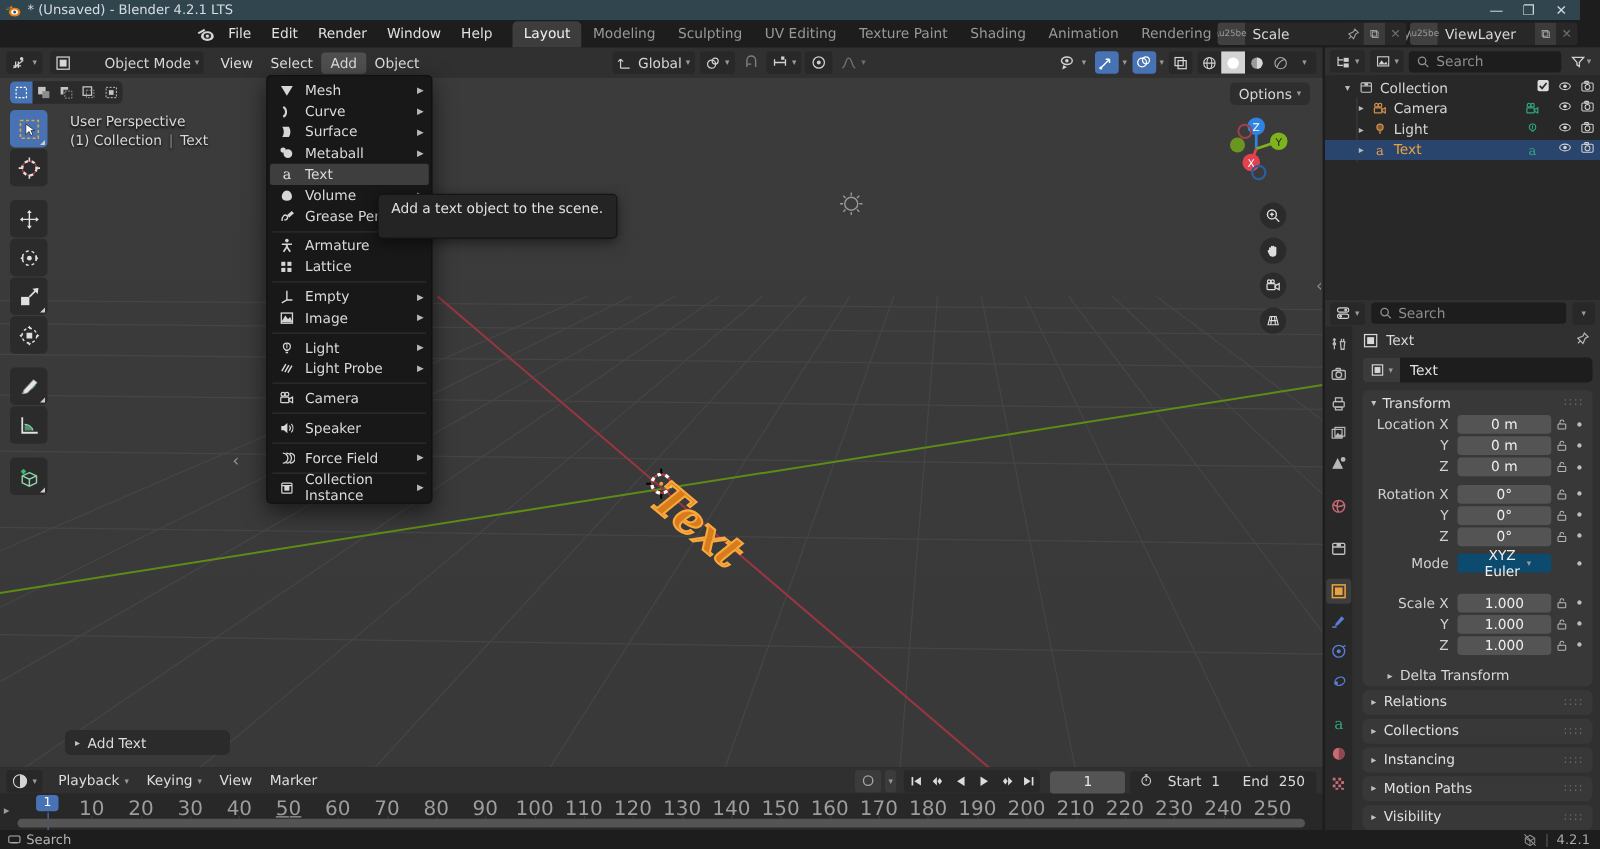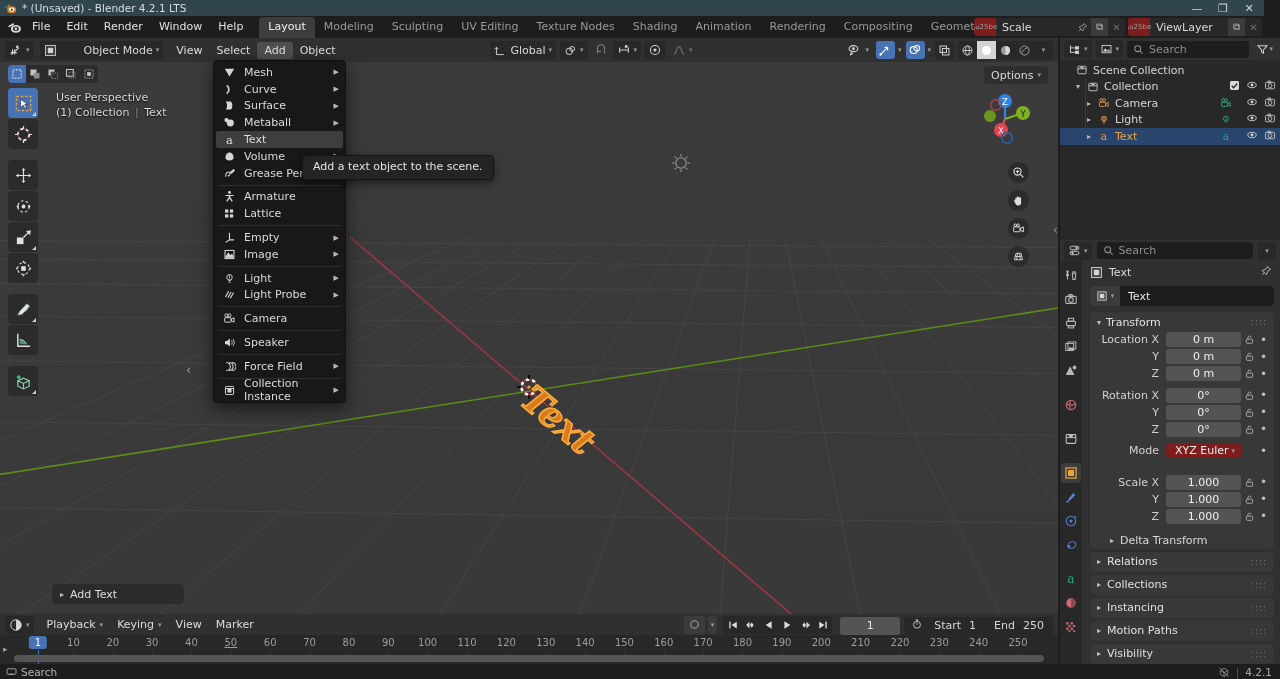--- a/index.html
+++ b/index.html
@@ -18,38 +18,38 @@
     height:16px; background:#31454f; display:flex; align-items:center;
     padding-left:4px; font-size:10.5px; color:#d6dde1; position:relative;
   }
   .titlebar .blogo { width:13px; height:13px; margin-right:5px; display:inline-block; }
   .titlebar .wbtns { position:absolute; right:2px; top:0; display:flex; height:16px; align-items:center; gap:0px;}
   .wbtn { width:26px; height:16px; display:flex; align-items:center; justify-content:center; font-size:11px; color:#cfd6da;}
 
   
   .topbar {
     height:22px; background:#1d1d1d; display:flex; align-items:center;
-    padding-left:4px; position:relative;
+    padding-left:4px; position:relative;justify-content:flex-end;
   }
   .topbar .icon-b { width:20px; height:18px; display:flex;align-items:center;justify-content:center; }
   .menu-item {
     padding:2px 8px; font-size:11px; color:#e1e1e1; border-radius:3px; line-height:14px;
   }
   .wstabs { display:flex; align-items:center; margin-left:8px; gap:0px; }
   .wstab {
     padding:3px 9px 4px 9px; font-size:11px; color:#999999; border-radius:4px 4px 0 0;
     line-height:14px;
   }
   .wstab.active { background:#3d3d3d; color:#f0f0f0; }
   .wstab.plus { color:#b0b0b0; padding:3px 6px; }
   .scene-block { position:absolute; right:2px; top:2px; display:flex; align-items:center; gap:3px; height:18px;}
   .db-field {
     display:flex; align-items:center; height:18px; background:#282828; border-radius:3px; overflow:hidden;
   }
-  .db-icon { width:22px; height:18px; display:flex;align-items:center;justify-content:center; background:#7f1d1d; }
+  .db-icon { width:22px; height:18px; display:flex;align-items:center;justify-content:center; background:#404040; }
   .db-name { padding:0 8px 0 6px; font-size:11px; color:#d8d8d8; min-width:78px; }
   .db-btn { width:17px;height:18px;display:flex;align-items:center;justify-content:center;color:#b5b5b5;font-size:10px;background:#3b3b3b;}
   .db-btn.dim { color:#6e6e6e; background:#282828;}
 
   
   .vp-header {
     position:absolute; left:0; top:38px; width:1058px; height:24px;
     background:#303030; display:flex; align-items:center; padding:0 5px;
   }
   .hdr-btn { display:flex; align-items:center; height:18px; padding:0 3px; border-radius:3px; color:#d3d3d3;}
@@ -120,34 +120,34 @@
   }
   .mi { display:flex; align-items:center; height:16.8px; padding:0 6px 0 7px; color:#dadada; font-size:11px; position:relative;}
   .mi .mi-icon { width:16px; height:16px; display:flex;align-items:center;justify-content:center; margin-right:7px; flex:0 0 16px;}
   .mi .mi-label { flex:1; }
   .mi .mi-arrow { color:#b8b8b8; font-size:7px; }
   .mi.hl { background:#3e3e3e; border-radius:2px; margin:0 2px; padding-left:5px;}
   .mi-sep { height:1px; background:#2e2e2e; margin:3px 4px; }
 
   .tooltip {
     position:absolute; left:302px; top:155px; background:#242424; border:1px solid #151515;
-    border-radius:4px; padding:4px 10px 6px 10px; font-size:11px; color:#e2e2e2; z-index:70;
+    border-radius:4px; padding:4px 10px 17px 10px; font-size:11px; color:#e2e2e2; z-index:70;
     box-shadow:0 3px 10px rgba(0,0,0,.5);
   }
 
   
   .tl-header {
     position:absolute; left:0; top:614px; width:1058px; height:21px; background:#303030;
     display:flex; align-items:center; padding:0 5px;
   }
   .tl-ruler {
     position:absolute; left:0; top:635px; width:1058px; height:29px; background:#282828;
     overflow:hidden;
   }
-  .tick { position:absolute; top:2px; font-size:10px; color:#9d9d9d; transform:translateX(-50%);}
+  .tick { position:absolute; top:2px; font-size:16px; color:#9d9d9d; transform:translateX(-50%);}
   .tick-mark{position:absolute;bottom:7px;width:1px;height:4px;background:#3c3c3c;}
   .cur-frame { position:absolute; top:1px; transform:translateX(-50%); background:#4772b3; color:#fff;
     font-size:10px; border-radius:3px; padding:1px 6px 1px 6px; }
   .cur-line { position:absolute; top:15px; width:1px; height:14px; background:#4772b3;}
   .scroll-h { position:absolute; left:14px; right:14px; bottom:2px; height:7px; background:#545454; border-radius:4px;}
   .frame-fields{ position:absolute; right:5px; top:1px; display:flex; align-items:center; gap:4px;}
   .ffield{ height:18px; background:#545454; border-radius:3px; display:flex;align-items:center;justify-content:center;
     font-size:11px; color:#e8e8e8; min-width:60px;}
   .ffield2{ height:18px; background:#282828; border-radius:3px; display:flex;align-items:center; font-size:11px; color:#d8d8d8;}
   .ffield2 .lbl{padding:0 6px 0 9px;} .ffield2 .val{padding:0 9px 0 2px;}
@@ -195,22 +195,22 @@
   .nf-ico{width:30px;height:20px;display:flex;align-items:center;justify-content:center;gap:3px;background:#3b3b3b;border-radius:4px 0 0 4px;}
   .nf-val{padding-left:8px;font-size:11px;color:#e2e2e2;}
   .panel { margin:0 6px 3px 8px; background:#383838; border-radius:5px; }
   .panel-hd { height:20px; display:flex;align-items:center; padding:0 7px; font-size:11px; color:#e0e0e0; gap:5px;}
   .dots { margin-left:auto; color:#6f6f6f; font-size:9px; letter-spacing:1px;}
   .panel-body{ padding:0 4px 6px 4px; }
   .row { display:flex; align-items:center; height:15.5px; margin-bottom:1.5px; }
   .row .rlabel{ width:72px; text-align:right; font-size:11px; color:#d0d0d0; padding-right:7px;}
   .row .rfield{ flex:1; height:15px; background:#545454; border-radius:3px; display:flex;align-items:center;justify-content:center;
     font-size:11px; color:#efefef;}
-  .row .dropf{ flex:1; height:15px; background:#7f1d1d; border-radius:3px; display:flex;align-items:center;justify-content:space-between;
-    font-size:11px; color:#efefef; padding:0 6px;}
+  .row .dropf{ flex:1; height:15px; background:#0c4a6e; border-radius:3px; display:flex;align-items:center;justify-content:space-between;
+    font-size:11px; color:#efefef; padding:0 16px;}
   .row .lock{ width:16px; display:flex;align-items:center;justify-content:center; color:#b9b9b9;}
   .row .dot{ width:13px; display:flex;align-items:center;justify-content:center; color:#bdbdbd; font-size:12px;}
   .sub-row{ display:flex; align-items:center; height:17px; padding-left:20px; font-size:11px; color:#d8d8d8; gap:6px;}
   .collapsed { margin:0 6px 3px 8px; background:#383838; border-radius:5px; height:20px; display:flex; align-items:center; padding:0 7px; gap:6px; font-size:11px; color:#e0e0e0;}
   .tri{ font-size:8px; color:#c2c2c2; }
 </style>
 </head>
 <body>
 
 <div class="app">
@@ -247,21 +247,21 @@
         <div class="menu-item">Edit</div>
         <div class="menu-item">Render</div>
         <div class="menu-item">Window</div>
         <div class="menu-item">Help</div>
       </div>
     <div class="wstabs" id="ws-tabs">
         <div class="wstab active">Layout</div>
         <div class="wstab">Modeling</div>
         <div class="wstab">Sculpting</div>
         <div class="wstab">UV Editing</div>
-        <div class="wstab">Texture Nodes</div>
+        <div class="wstab">Texture Paint</div>
         <div class="wstab">Shading</div>
         <div class="wstab">Animation</div>
         <div class="wstab">Rendering</div>
         <div class="wstab">Compositing</div>
         <div class="wstab">Geometry Nodes</div>
         <div class="wstab">Scripting</div>
         <div class="wstab plus">+</div>
       </div>
 
     <div class="scene-block">
@@ -1012,33 +1012,20 @@
       </div>
       <div class="hdr-btn">
         <svg width="13" height="13" viewBox="0 0 16 16" stroke="#d0d0d0" fill="none" stroke-width="1.3">
           <path d="M2.5 3.5 L13.5 3.5 L9.2 8.5 L9.2 12.5 L6.8 11 L6.8 8.5 Z"></path>
         </svg>
         <span class="chev">▾</span>
       </div>
     </div>
     <div style="position:relative;padding-top:2px;" id="ol-rows">
         <div class="vline" style="top: 18px; bottom: auto; height: 52px; left: 25px;"></div>
-        <div class="ol-row">
-          <div class="ol-indent" style="width: 0px;"></div>
-          <div class="tw"></div>
-          <div class="ico">
-            <svg width="12" height="12" viewBox="0 0 16 16" fill="none" stroke="#c8c8c8" stroke-width="1.2">
-              <rect x="2.5" y="3" width="11" height="10" rx="1"></rect>
-              <path d="M2.5 6.4 L13.5 6.4"></path>
-              <rect x="6" y="3.4" width="4" height="2.6" fill="#c8c8c8" stroke="none"></rect>
-            </svg>
-          </div>
-          <div class="nm">Scene Collection</div>
-          <div class="rt"></div>
-        </div>
         <div class="ol-row">
           <div class="ol-indent" style="width: 11px;"></div>
           <div class="tw">▾</div>
           <div class="ico">
             <svg width="12" height="12" viewBox="0 0 16 16" fill="none" stroke="#c8c8c8" stroke-width="1.2">
               <rect x="2.5" y="3" width="11" height="10" rx="1"></rect>
               <path d="M2.5 6.4 L13.5 6.4"></path>
               <rect x="6" y="3.4" width="4" height="2.6" fill="#c8c8c8" stroke="none"></rect>
             </svg>
           </div>

